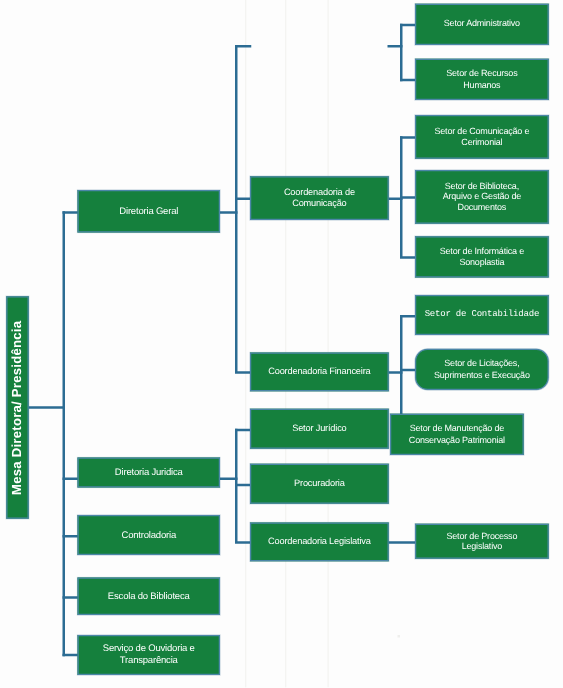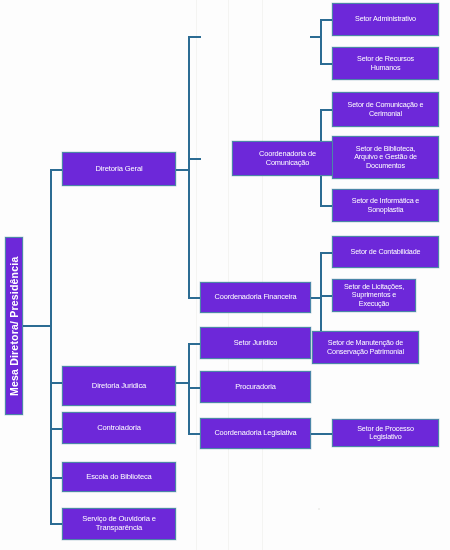--- a/index.html
+++ b/index.html
@@ -17,21 +17,21 @@
     position: relative;
     width: 450px;
     height: 550px;
     background: #fdfdfd;
   }
 
   
   .node {
     position: absolute;
     box-sizing: border-box;
-    background: #6d28d9;
+    background: #15803d;
     border: 1px solid #4b86a8;
     color: #ffffff;
     display: flex;
     align-items: center;
     justify-content: center;
     text-align: center;
     line-height: 1.18;
     letter-spacing: -0.15px;
     padding: 1px 3px;
     font-size: 7.3px;
@@ -133,35 +133,35 @@
 
   <div class="ln h" style="left:310px;top:433px;width:23px;"></div>
 
   <div class="node root" style="left:5px;top:237px;width:18px;height:178px;">
     <span>Mesa Diretora/ Presidência</span>
   </div>
 
   <div class="node lvl2" style="left:62px;top:152px;width:114px;height:34px;">
     <span>Diretoria Geral</span>
   </div>
-  <div class="node lvl2" style="left:62px;top:366px;width:114px;height:40px;">
+  <div class="node lvl2" style="left:62px;top:366px;width:114px;height:24px;">
     <span>Diretoria Juridica</span>
   </div>
   <div class="node lvl2" style="left:62px;top:412px;width:114px;height:32px;">
     <span>Controladoria</span>
   </div>
   <div class="node lvl2" style="left:62px;top:462px;width:114px;height:30px;">
     <span>Escola do Biblioteca</span>
   </div>
   <div class="node lvl2" style="left:62px;top:508px;width:114px;height:32px;">
     <span>Serviço de Ouvidoria e
 Transparência</span>
   </div>
 
-  <div class="node lvl3" style="left:200px;top:141px;width:111px;height:35px;margin-left:32px;">
+  <div class="node lvl3" style="left:200px;top:141px;width:111px;height:35px;">
     <span>Coordenadoria de
 Comunicação</span>
   </div>
   <div class="node lvl3" style="left:200px;top:282px;width:111px;height:31px;text-align:right;">
     <span>Coordenadoria Financeira</span>
   </div>
   <div class="node lvl3" style="left:200px;top:327px;width:111px;height:32px;">
     <span>Setor Jurídico</span>
   </div>
   <div class="node lvl3" style="left:200px;top:371px;width:111px;height:32px;">
@@ -184,24 +184,24 @@
   </div>
   <div class="node lvl4" style="left:332px;top:136px;width:107px;height:43px;">
     <span>Setor de Biblioteca,
 Arquivo e Gestão de
 Documentos</span>
   </div>
   <div class="node lvl4" style="left:332px;top:189px;width:107px;height:33px;">
     <span>Setor de Informática e
 Sonoplastia</span>
   </div>
-  <div class="node lvl4" style="left:332px;top:236px;width:107px;height:32px;">
+  <div class="node lvl4" style="left:332px;top:236px;width:107px;height:32px;font-family:Liberation Mono, monospace;">
     <span>Setor de Contabilidade</span>
   </div>
-  <div class="node lvl4" style="left:332px;top:279px;width:84px;height:33px;">
+  <div class="node lvl4" style="left:332px;top:279px;width:107px;height:33px;border-radius:10px;">
     <span>Setor de Licitações,
 Suprimentos e Execução</span>
   </div>
   <div class="node lvl4" style="left:312px;top:331px;width:107px;height:33px;">
     <span>Setor de Manutenção de
 Conservação Patrimonial</span>
   </div>
   <div class="node lvl4" style="left:332px;top:419px;width:107px;height:28px;">
     <span>Setor de Processo
 Legislativo</span>

